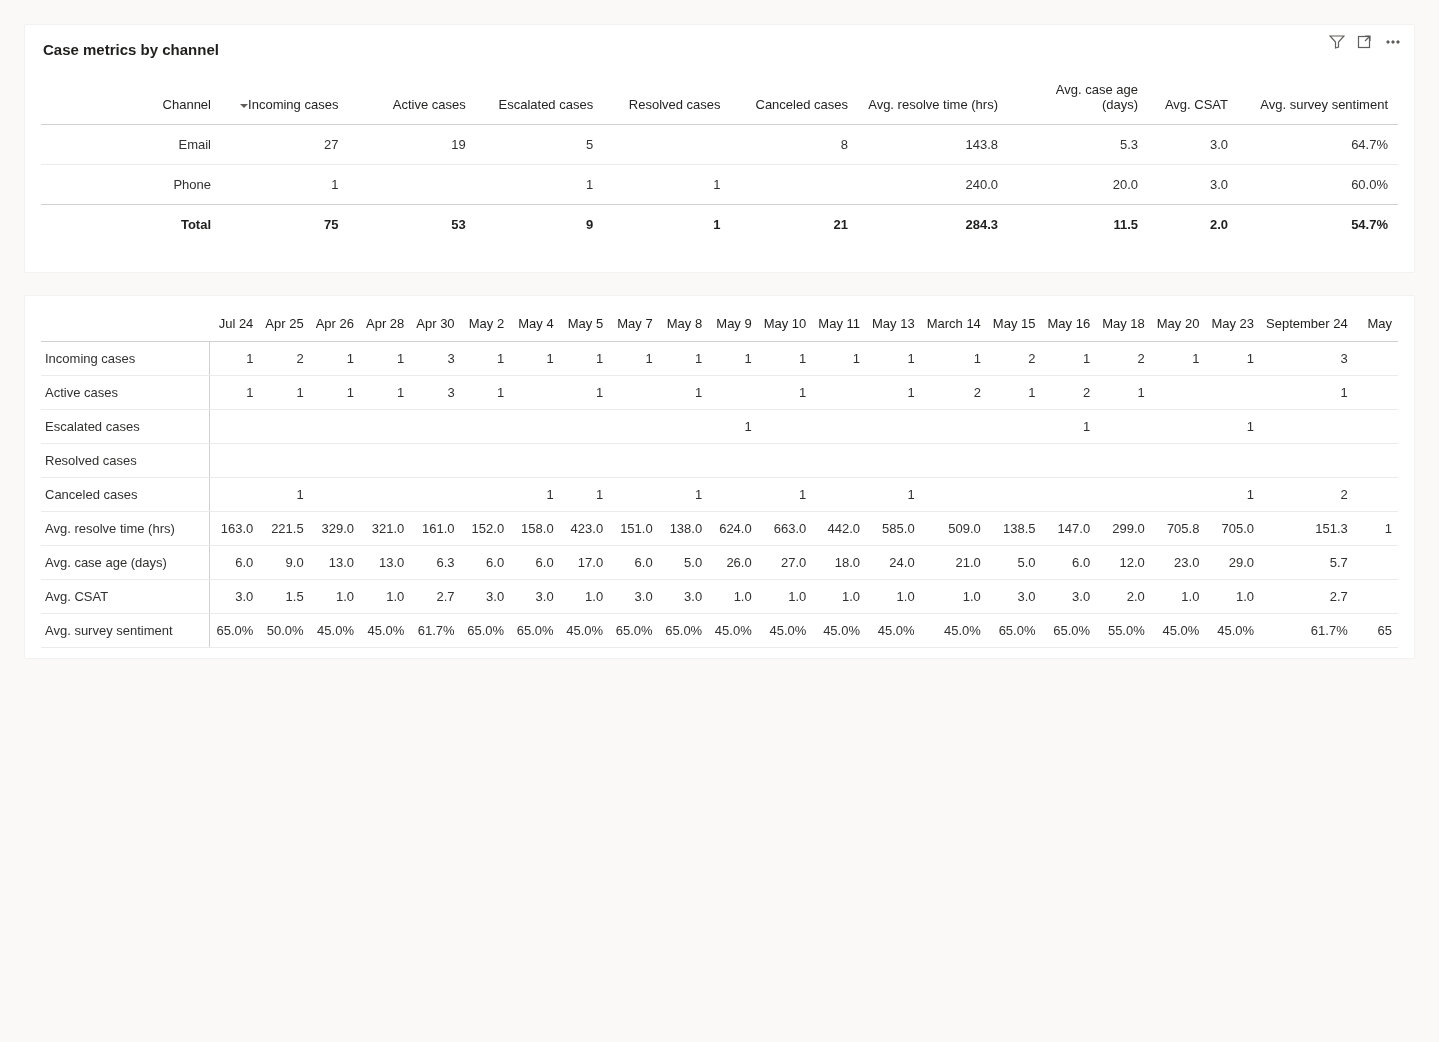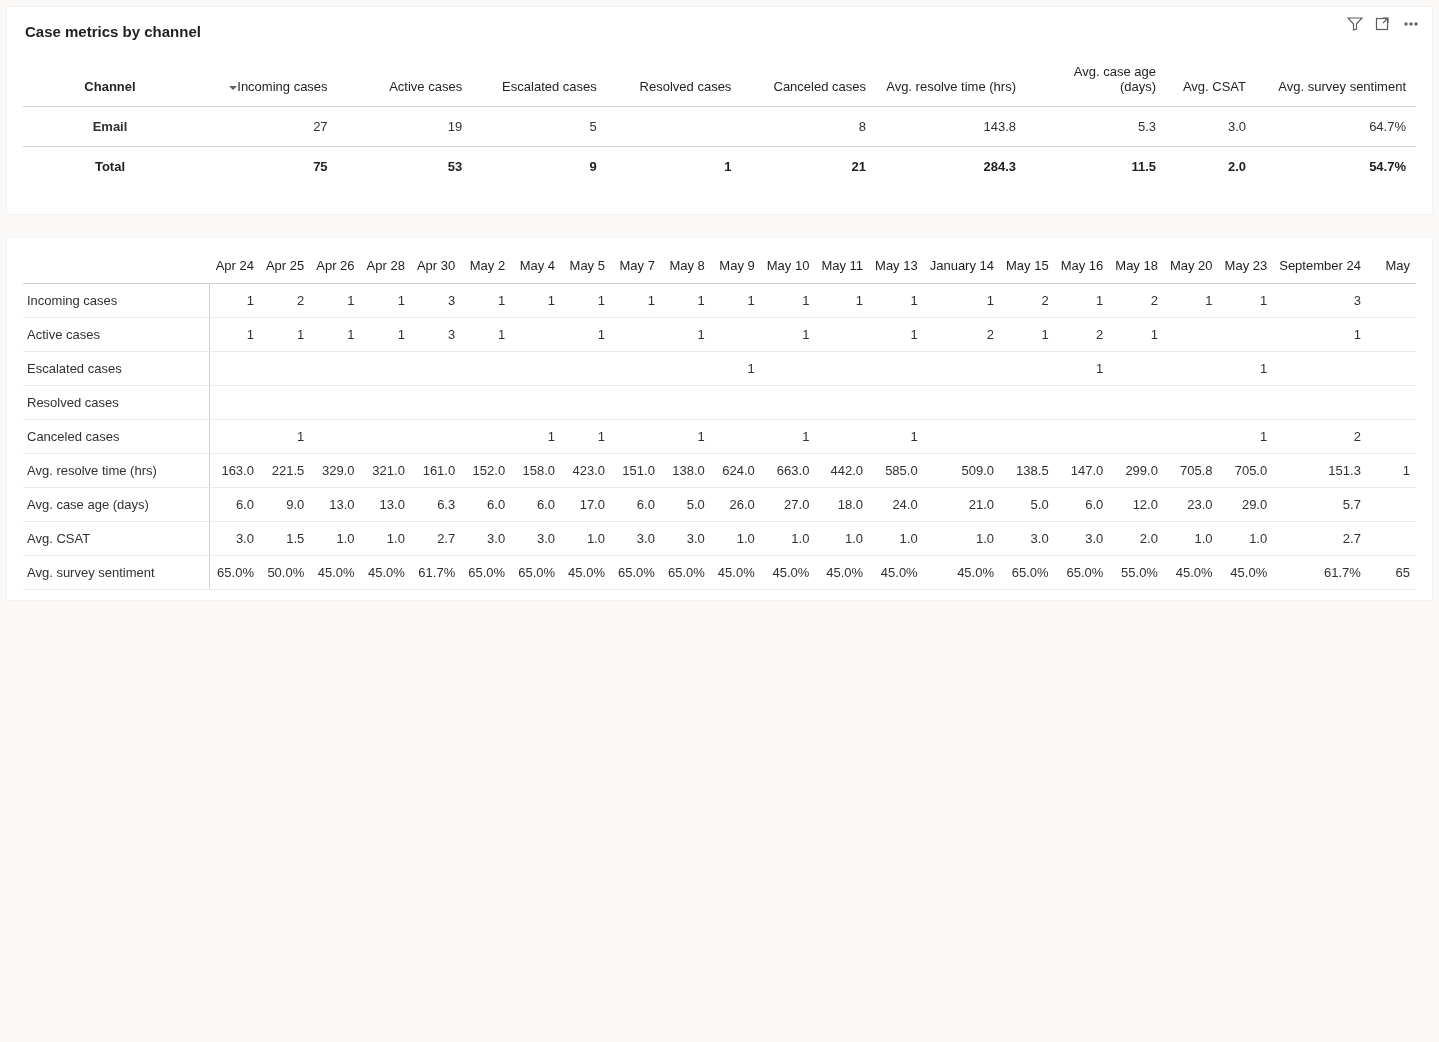--- a/index.html
+++ b/index.html
@@ -3,21 +3,21 @@
 <meta charset="utf-8">
 <style>
   * { box-sizing: border-box; }
   html, body {
     margin: 0; padding: 0;
     font-family: "Segoe UI", -apple-system, Tahoma, Arial, sans-serif;
     font-size: 13px;
     color: #323130;
     background: #faf9f8;
   }
-  .page { width: 1439px; padding: 6px; }
+  .page { width: 1439px; padding: 24px; }
   .card {
     background: #ffffff;
     border: 1px solid #f3f2f1;
     border-radius: 2px;
     padding: 12px 16px 28px 16px;
     margin-bottom: 22px;
     position: relative;
   }
   .card-title {
     font-size: 15px;
@@ -60,21 +60,21 @@
     border-bottom: 1px solid #d2d0ce;
     padding-bottom: 12px;
     vertical-align: bottom;
   }
   table.t1 td {
     border-bottom: 1px solid #edebe9;
     padding-top: 12px;
     padding-bottom: 12px;
   }
   table.t1 th:first-child,
-  table.t1 td:first-child { text-align: center; padding-left: 4px; font-weight: bold; }
+  table.t1 td:first-child { text-align: right; padding-left: 4px; }
   table.t1 tbody tr:last-child td { border-bottom: 1px solid #d2d0ce; }
   table.t1 tfoot td { font-weight: 700; color: #201f1e; border-bottom: none; padding-top: 12px; margin-top: 16px;}
   .sort-caret {
     display: inline-block;
     margin-left: 4px; vertical-align: middle;
   }
   .sort-caret svg { display:block; }
   .col-channel { width: 180px; }
 
   
@@ -180,20 +180,32 @@
             <td>27</td>
             <td>19</td>
             <td>5</td>
             <td></td>
             <td>8</td>
             <td>143.8</td>
             <td>5.3</td>
             <td>3.0</td>
             <td>64.7%</td>
           </tr>
+          <tr>
+            <td>Phone</td>
+            <td>1</td>
+            <td></td>
+            <td>1</td>
+            <td>1</td>
+            <td></td>
+            <td>240.0</td>
+            <td>20.0</td>
+            <td>3.0</td>
+            <td>60.0%</td>
+          </tr>
         </tbody>
       <tfoot>
         <tr>
           <td>Total</td>
           <td>75</td>
           <td>53</td>
           <td>9</td>
           <td>1</td>
           <td>21</td>
           <td>284.3</td>
@@ -204,35 +216,35 @@
       </tfoot>
     </table>
   </div>
 
   <div class="card" style="padding-bottom:10px;">
     <div class="matrix-wrap">
       <table class="t2">
         <thead>
           <tr id="t2-head">
             <th></th>
-          <th class="date-col">Apr 24</th>
+          <th class="date-col">Jul 24</th>
               <th class="date-col">Apr 25</th>
               <th class="date-col">Apr 26</th>
               <th class="date-col">Apr 28</th>
               <th class="date-col">Apr 30</th>
               <th class="date-col">May 2</th>
               <th class="date-col">May 4</th>
               <th class="date-col">May 5</th>
               <th class="date-col">May 7</th>
               <th class="date-col">May 8</th>
               <th class="date-col">May 9</th>
               <th class="date-col">May 10</th>
               <th class="date-col">May 11</th>
               <th class="date-col">May 13</th>
-              <th class="date-col">January 14</th>
+              <th class="date-col">March 14</th>
               <th class="date-col">May 15</th>
               <th class="date-col">May 16</th>
               <th class="date-col">May 18</th>
               <th class="date-col">May 20</th>
               <th class="date-col">May 23</th>
               <th class="date-col">September 24</th>
               <th class="date-col">May</th>
             </tr>
         </thead>
         <tbody id="t2-body">

